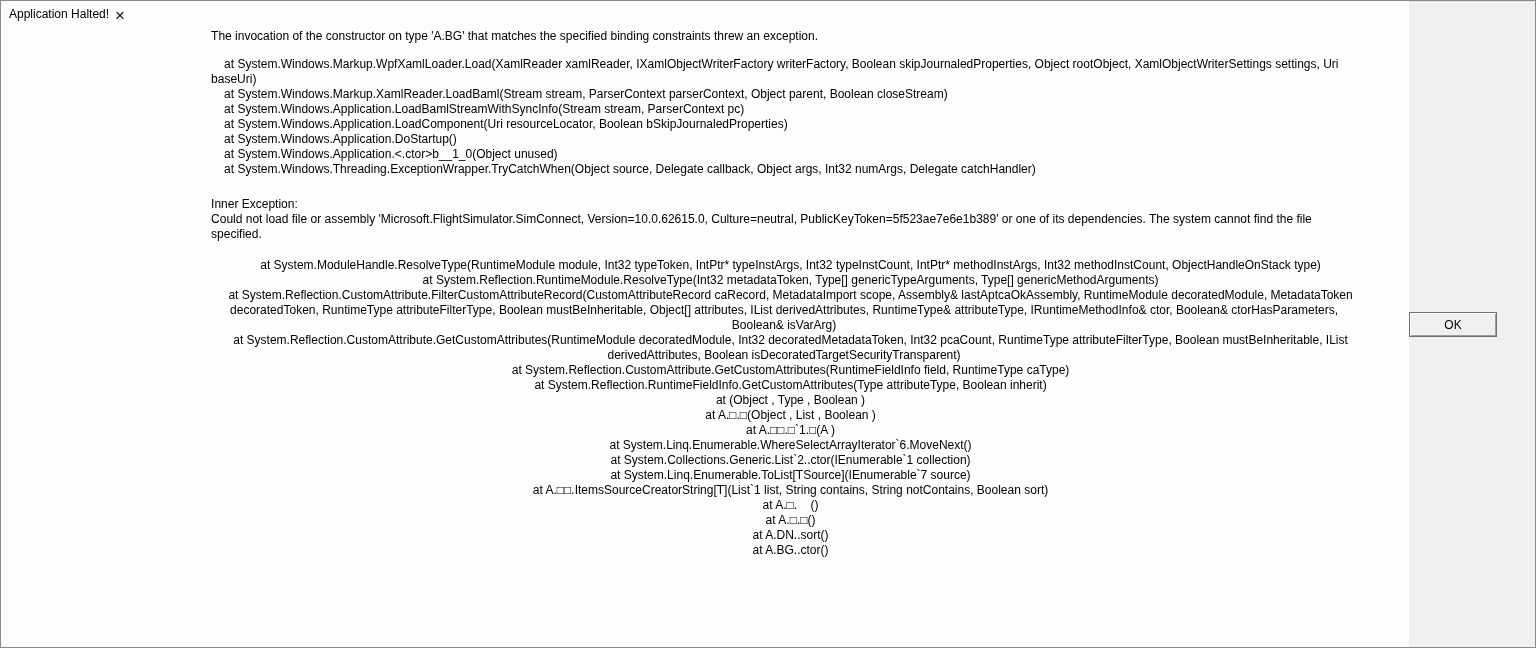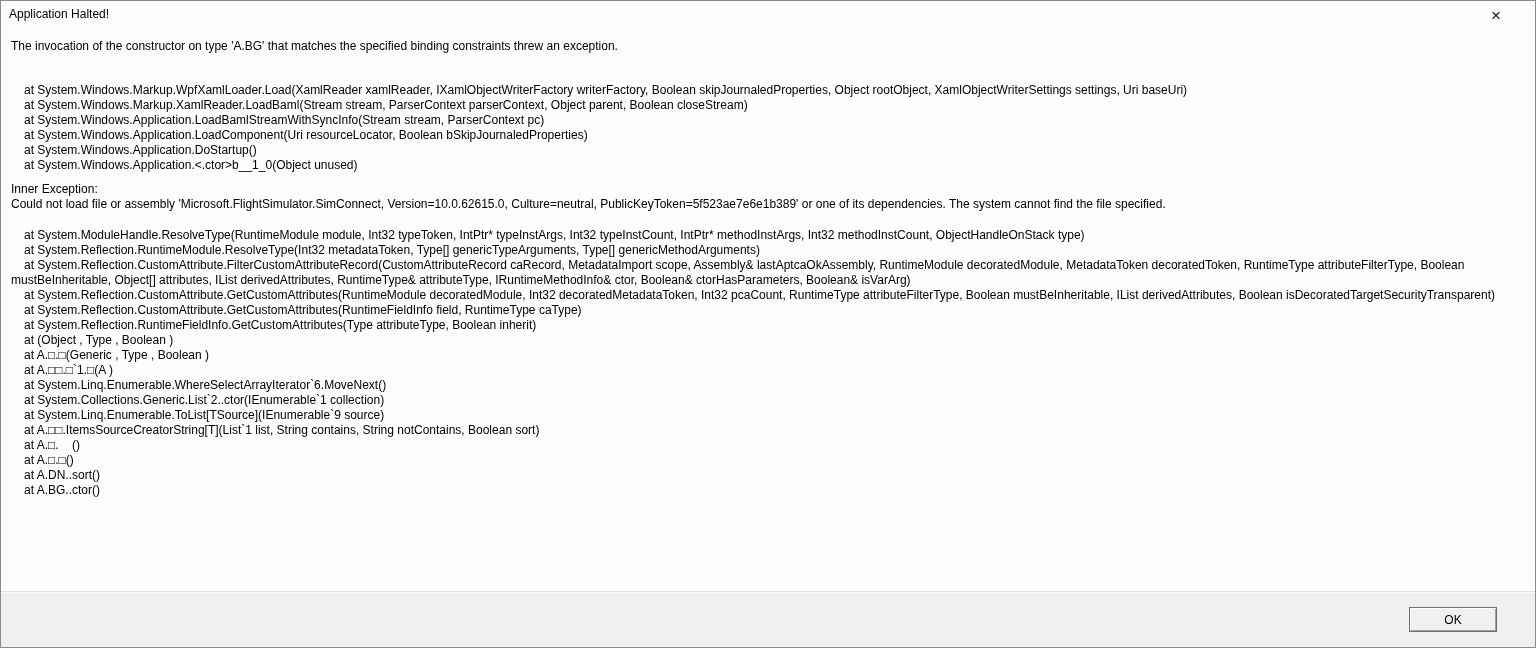--- a/index.html
+++ b/index.html
@@ -8,22 +8,23 @@
     box-sizing: border-box;
     width: 1536px;
     height: 648px;
     background: #fdfdfd;
     border: 1px solid #8a8a8a;
     font-family: "Liberation Sans", "DejaVu Sans", sans-serif;
     font-size: 12px;
     line-height: 15px;
     color: #000000;
     display: flex;
-    flex-direction: column;
+    flex-direction: row;
     overflow: hidden;
+    gap: 42px;
   }
   .titlebar-row {
     flex: 0 0 auto;
     height: 28px;
     padding: 6px 8px 0 8px;
     box-sizing: border-box;
     display: flex;
     justify-content: space-between;
     align-items: flex-start;
   }
@@ -40,29 +41,29 @@
     line-height: 17px;
     color: #111111;
     cursor: default;
     user-select: none;
   }
   .body {
     flex: 1 1 auto;
     padding: 0 10px;
     overflow: hidden;
   }
-  .intro { margin-top: 10px; white-space: pre-wrap; }
-  .trace-block { margin-top: 29px; }
+  .intro { margin-top: 28px; white-space: pre-wrap; }
+  .trace-block { margin-top: 13px; }
   .trace-line {
     text-indent: 13px;
     white-space: pre-wrap;
   }
-  .inner-label { margin-top: 9px; }
+  .inner-label { margin-top: 20px; }
   .inner-msg { white-space: pre-wrap; }
-  .trace-block-2 { margin-top: 16px; }
+  .trace-block-2 { margin-top: 16px; text-align: center; }
   .footer {
     flex: 0 0 56px;
     background: #f0f0f0;
     border-top: 1px solid #dfdfdf;
     box-shadow: inset 0 1px 0 #fafafa;
     display: flex;
     align-items: center;
     justify-content: flex-end;
     padding-right: 38px;
     box-sizing: border-box;
@@ -96,39 +97,40 @@
 
     <div class="intro">The invocation of the constructor on type 'A.BG' that matches the specified binding constraints threw an exception.</div>
 
     <div class="trace-block">
         <div class="trace-line">at System.Windows.Markup.WpfXamlLoader.Load(XamlReader xamlReader, IXamlObjectWriterFactory writerFactory, Boolean skipJournaledProperties, Object rootObject, XamlObjectWriterSettings settings, Uri baseUri)</div>
         <div class="trace-line">at System.Windows.Markup.XamlReader.LoadBaml(Stream stream, ParserContext parserContext, Object parent, Boolean closeStream)</div>
         <div class="trace-line">at System.Windows.Application.LoadBamlStreamWithSyncInfo(Stream stream, ParserContext pc)</div>
         <div class="trace-line">at System.Windows.Application.LoadComponent(Uri resourceLocator, Boolean bSkipJournaledProperties)</div>
         <div class="trace-line">at System.Windows.Application.DoStartup()</div>
         <div class="trace-line">at System.Windows.Application.&lt;.ctor&gt;b__1_0(Object unused)</div>
+        <div class="trace-line">at System.Windows.Threading.ExceptionWrapper.TryCatchWhen(Object source, Delegate callback, Object args, Int32 numArgs, Delegate catchHandler)</div>
       </div>
 
     <div class="inner-label">Inner Exception:</div>
 
     <div class="inner-msg">Could not load file or assembly 'Microsoft.FlightSimulator.SimConnect, Version=10.0.62615.0, Culture=neutral, PublicKeyToken=5f523ae7e6e1b389' or one of its dependencies. The system cannot find the file specified.</div>
 
     <div class="trace-block trace-block-2">
         <div class="trace-line">at System.ModuleHandle.ResolveType(RuntimeModule module, Int32 typeToken, IntPtr* typeInstArgs, Int32 typeInstCount, IntPtr* methodInstArgs, Int32 methodInstCount, ObjectHandleOnStack type)</div>
         <div class="trace-line">at System.Reflection.RuntimeModule.ResolveType(Int32 metadataToken, Type[] genericTypeArguments, Type[] genericMethodArguments)</div>
         <div class="trace-line">at System.Reflection.CustomAttribute.FilterCustomAttributeRecord(CustomAttributeRecord caRecord, MetadataImport scope, Assembly&amp; lastAptcaOkAssembly, RuntimeModule decoratedModule, MetadataToken decoratedToken, RuntimeType attributeFilterType, Boolean mustBeInheritable, Object[] attributes, IList derivedAttributes, RuntimeType&amp; attributeType, IRuntimeMethodInfo&amp; ctor, Boolean&amp; ctorHasParameters, Boolean&amp; isVarArg)</div>
         <div class="trace-line">at System.Reflection.CustomAttribute.GetCustomAttributes(RuntimeModule decoratedModule, Int32 decoratedMetadataToken, Int32 pcaCount, RuntimeType attributeFilterType, Boolean mustBeInheritable, IList derivedAttributes, Boolean isDecoratedTargetSecurityTransparent)</div>
         <div class="trace-line">at System.Reflection.CustomAttribute.GetCustomAttributes(RuntimeFieldInfo field, RuntimeType caType)</div>
         <div class="trace-line">at System.Reflection.RuntimeFieldInfo.GetCustomAttributes(Type attributeType, Boolean inherit)</div>
         <div class="trace-line">at (Object , Type , Boolean )</div>
-        <div class="trace-line">at A.□.□(Generic , Type , Boolean )</div>
+        <div class="trace-line">at A.□.□(Object , List , Boolean )</div>
         <div class="trace-line">at A.□□.□`1.□(A )</div>
         <div class="trace-line">at System.Linq.Enumerable.WhereSelectArrayIterator`6.MoveNext()</div>
         <div class="trace-line">at System.Collections.Generic.List`2..ctor(IEnumerable`1 collection)</div>
-        <div class="trace-line">at System.Linq.Enumerable.ToList[TSource](IEnumerable`9 source)</div>
+        <div class="trace-line">at System.Linq.Enumerable.ToList[TSource](IEnumerable`7 source)</div>
         <div class="trace-line">at A.□□.ItemsSourceCreatorString[T](List`1 list, String contains, String notContains, Boolean sort)</div>
         <div class="trace-line">at A.□.    ()</div>
         <div class="trace-line">at A.□.□()</div>
         <div class="trace-line">at A.DN..sort()</div>
         <div class="trace-line">at A.BG..ctor()</div>
       </div>
 
   </div>
 
   <div class="footer">

